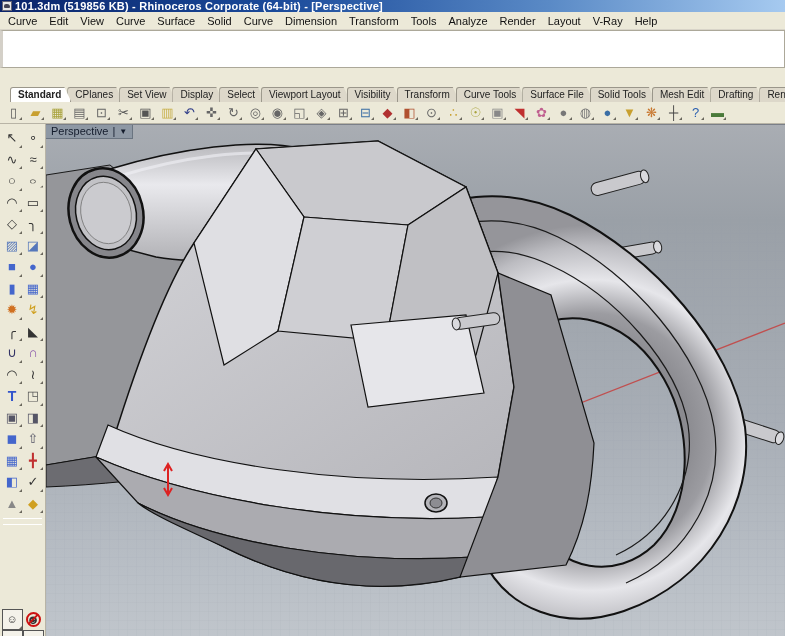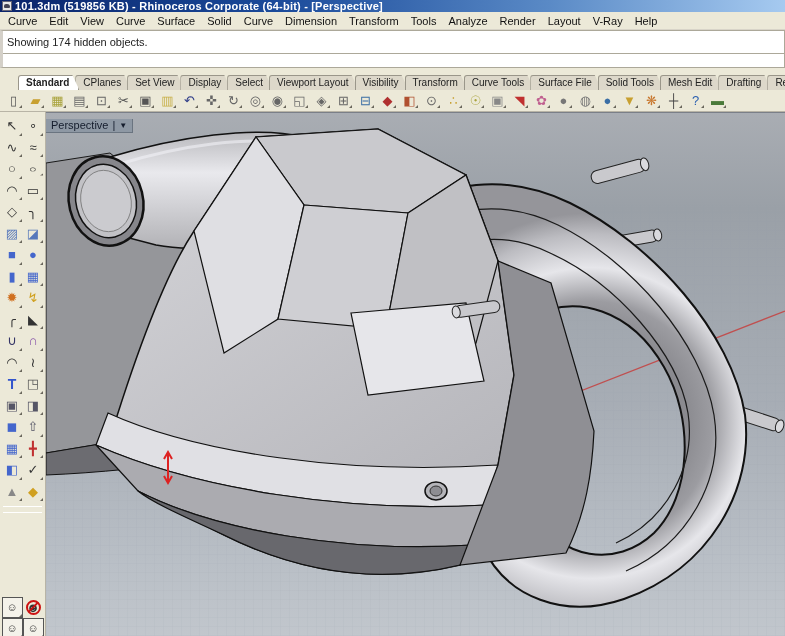--- a/index.html
+++ b/index.html
@@ -24,22 +24,22 @@
 
   
   .cmdpanel { height:38px; background:#fff; border:1px solid #aca899;
     border-left:3px solid #d4d0c8; }
   .cmd-history { height:23px; border-bottom:1px solid #aca899; display:flex;
     align-items:center; padding-left:4px; font-size:11px; color:#222; }
   .cmd-line { height:13px; display:flex; align-items:center; padding-left:4px;
     font-size:11px; font-weight:bold; color:#111; }
 
   
-  .tabbar { height:22px; display:flex; align-items:flex-end; background:#ece9d8;
-    padding-left:18px; overflow:hidden; }
+  .tabbar { height:34px; display:flex; align-items:flex-end; background:#ece9d8;
+    padding-left:10px; overflow:hidden; }
   .tab { font-size:10px; color:#222; background:#ddd8ca; border:1px solid #9a968a;
     border-bottom:none; padding:1px 9px 2px 7px; margin-right:-4px; white-space:nowrap;
     clip-path:polygon(0 0, calc(100% - 7px) 0, 100% 100%, 0 100%);
     border-radius:3px 0 0 0; }
   .tab.active { background:#fff; font-weight:bold; position:relative; z-index:2; }
 
   
   .toolbar { height:22px; display:flex; align-items:center; background:#ece9d8;
     border-bottom:1px solid #b8b4a6; padding-left:3px; gap:1px; }
   .tbtn { width:21px; height:19px; display:flex; align-items:center; justify-content:center;
@@ -66,21 +66,21 @@
   .face-box { border:1px solid #555; background:#f4f2ea; font-size:11px; }
   .no-sign { color:#222; }
   .no-sign::before { content:""; position:absolute; inset:2px; border:2px solid #cc1111;
     border-radius:50%; }
   .no-sign::after { content:""; position:absolute; left:3px; top:8px; width:13px;
     height:2px; background:#cc1111; transform:rotate(-45deg); border:none; }
 
   
   .viewport { position:relative; width:739px; height:529px; background:#9aa0a7;
     border-top:1px solid #7a7f88; }
-  .vp-label { position:absolute; left:0; top:6px; z-index:5; background:#8e98a4;
+  .vp-label { position:absolute; left:0; top:0; z-index:5; background:#8e98a4;
     color:#141c2c; font-size:11px; padding:0 5px 1px 5px; display:flex; gap:4px;
     align-items:center; border-right:1px solid #6a7480; border-bottom:1px solid #6a7480; }
   .vp-label .arrow { font-size:8px; }
   svg { display:block; }
 </style>
 </head>
 <body>
 
 <div class="titlebar">
   <span class="appicon"></span>
@@ -100,23 +100,20 @@
     <span class="menu-item">Transform</span>
     <span class="menu-item">Tools</span>
     <span class="menu-item">Analyze</span>
     <span class="menu-item">Render</span>
     <span class="menu-item">Layout</span>
     <span class="menu-item">V-Ray</span>
     <span class="menu-item">Help</span>
   </div>
 
 <div class="cmdpanel">
-  <div class="cmd-history">
-    <span>Showing 174 hidden objects.</span>
-  </div>
 </div>
 
 <div class="tabbar">
 
 <span class="tab active">Standard</span>
     <span class="tab">CPlanes</span>
     <span class="tab">Set View</span>
     <span class="tab">Display</span>
     <span class="tab">Select</span>
     <span class="tab">Viewport Layout</span>

